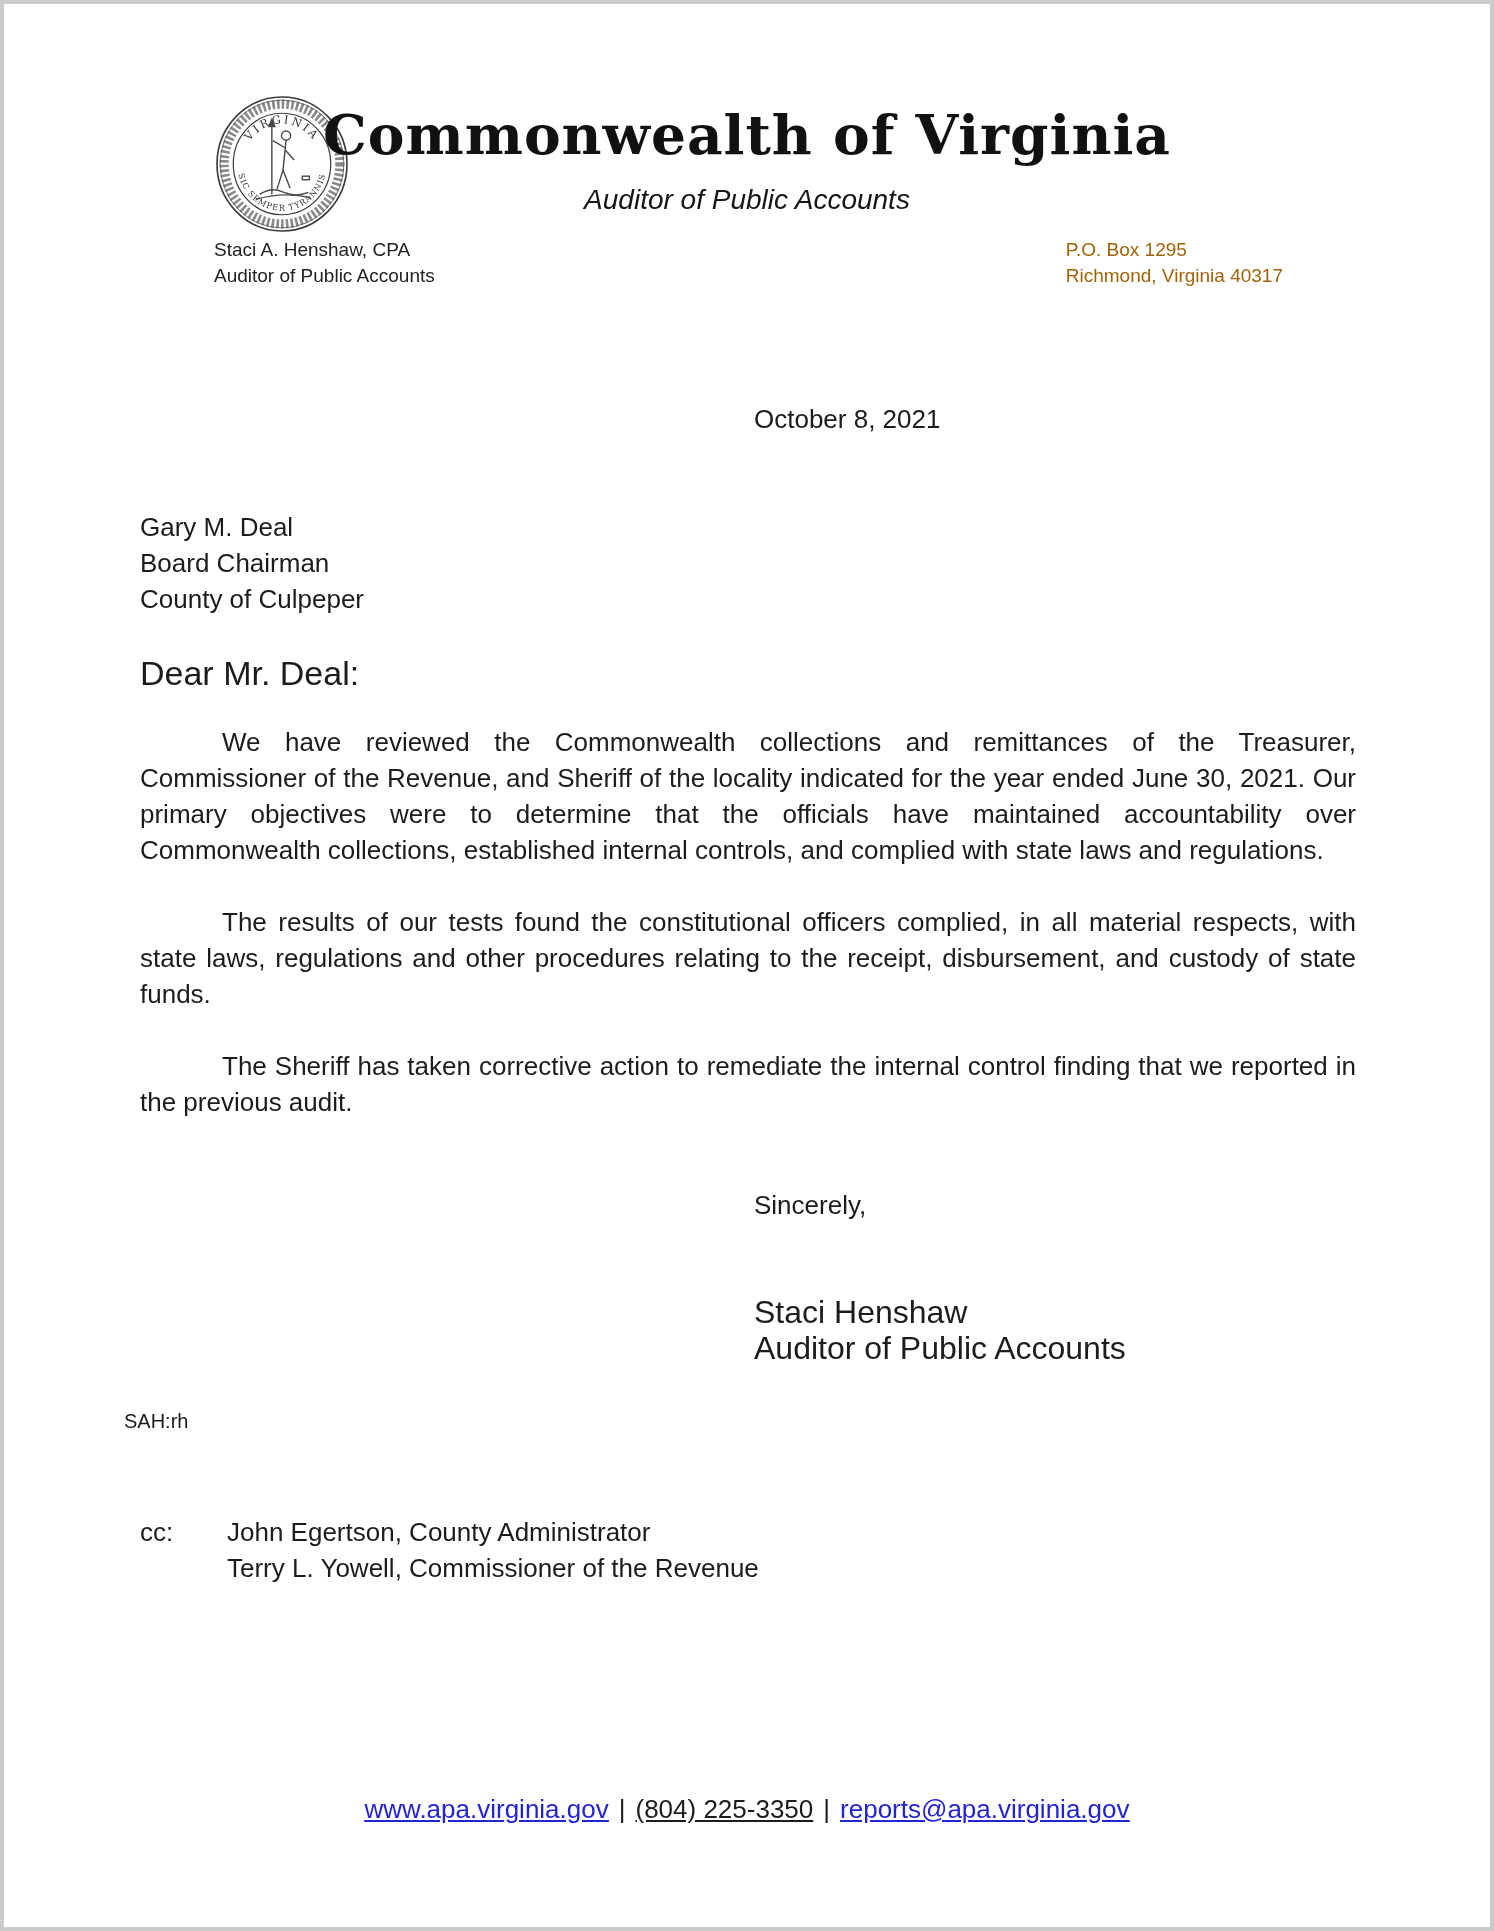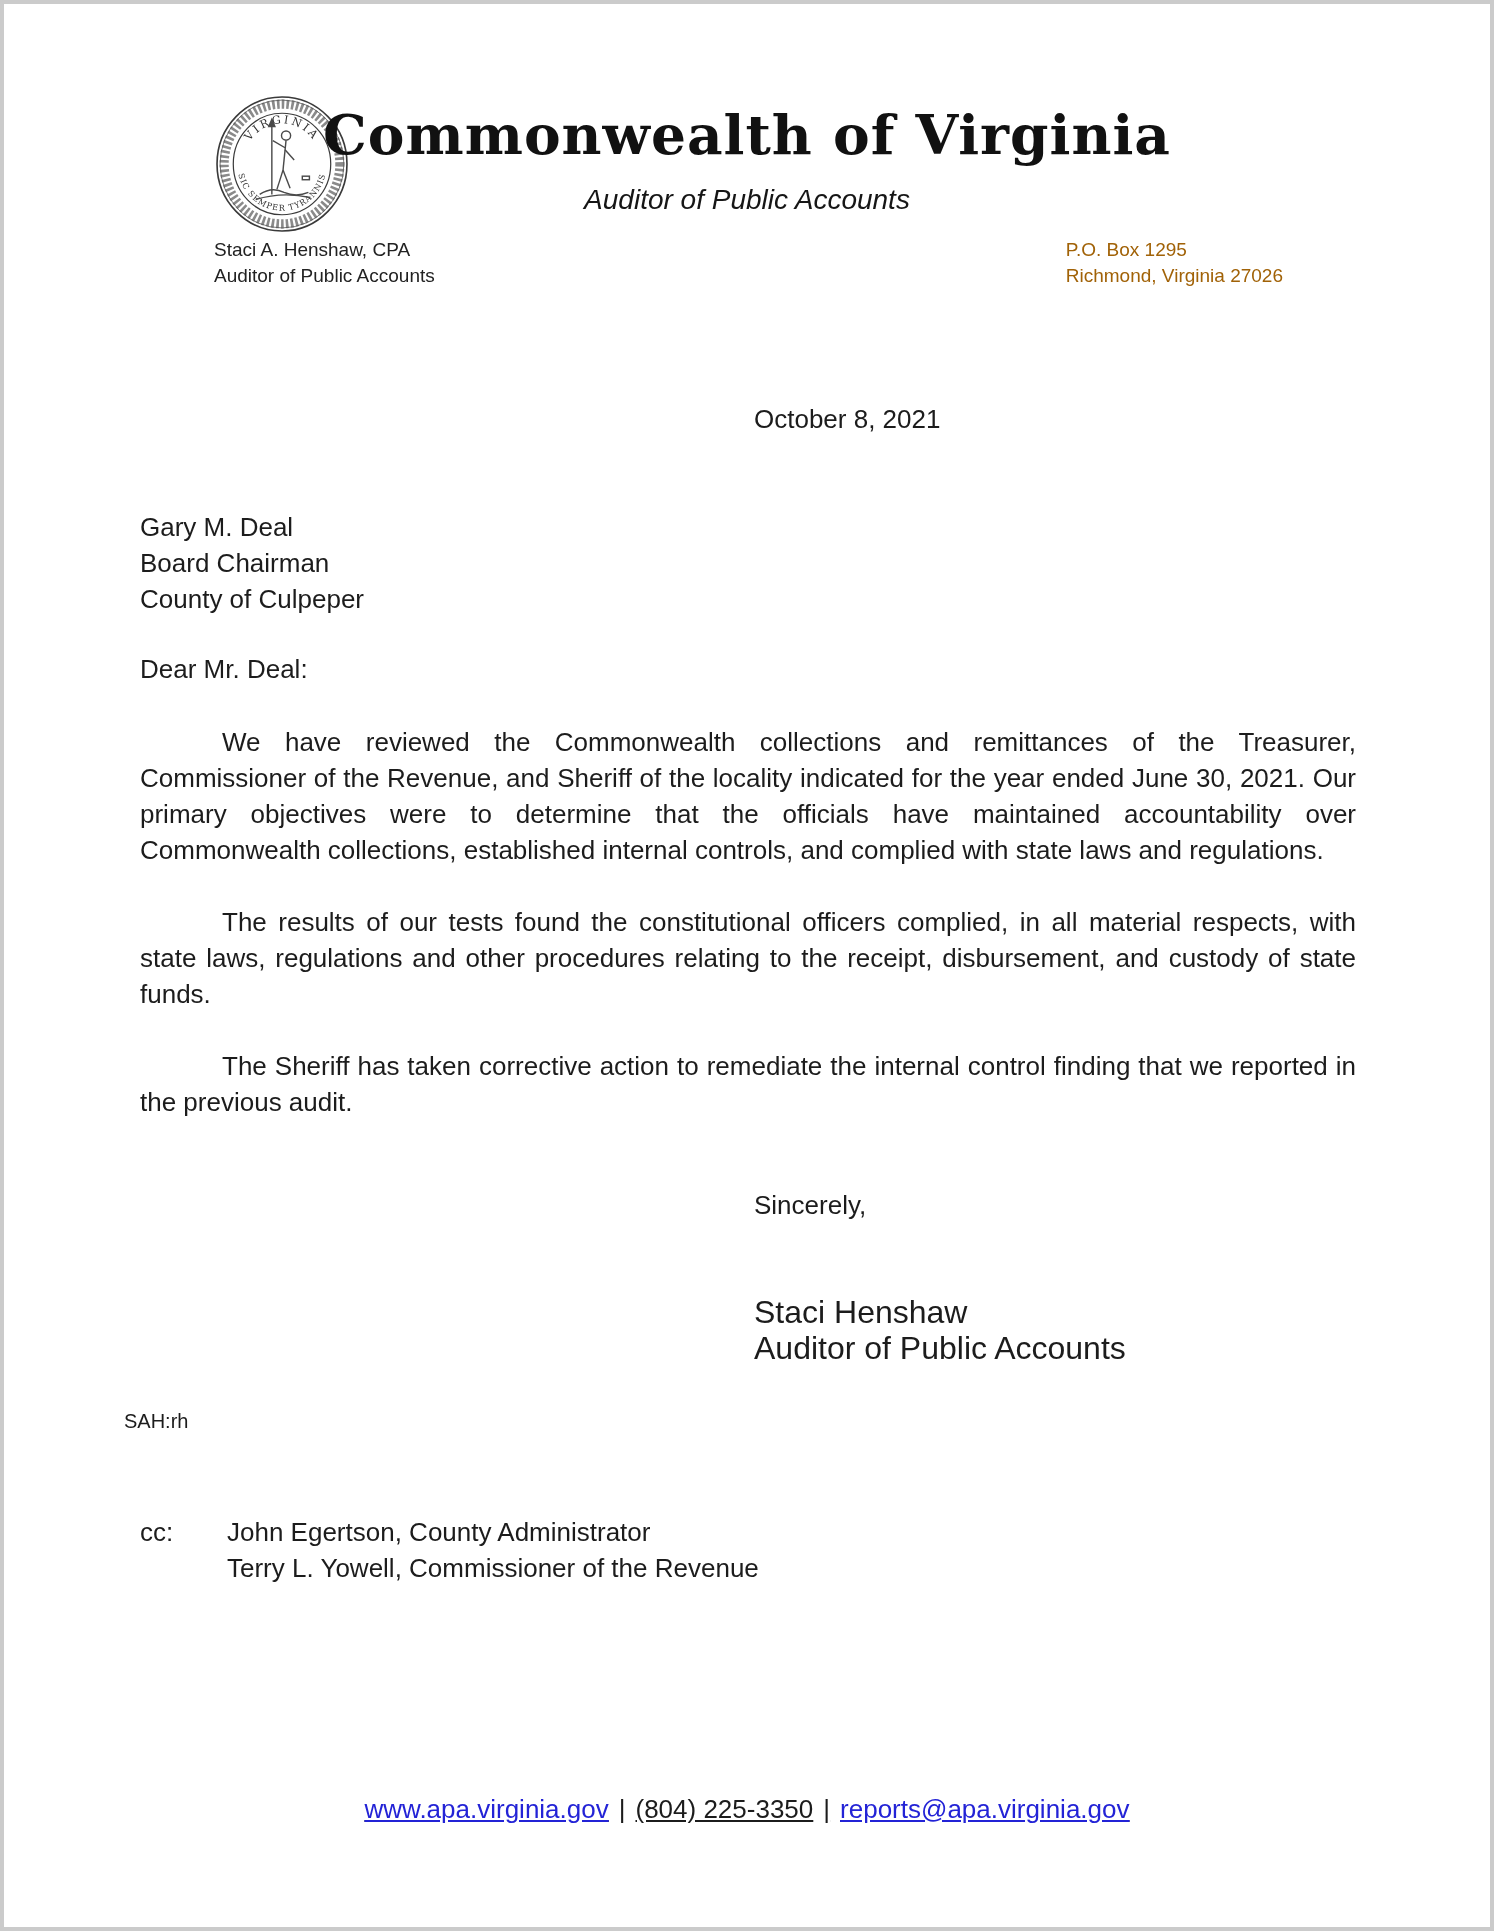--- a/index.html
+++ b/index.html
@@ -72,21 +72,21 @@
     position: absolute;
     left: 136px;
     top: 505px;
     font-size: 26px;
     line-height: 36px;
   }
   .salutation {
     position: absolute;
     left: 136px;
     top: 650px;
-    font-size: 26px;
+    font-size: 34px;
   }
   .body-block {
     position: absolute;
     left: 136px;
     top: 720px;
     width: 1228px;
     font-size: 26px;
     line-height: 36px;
   }
   .para {
@@ -180,21 +180,21 @@
   <div class="lh-title">Commonwealth of Virginia</div>
   <div class="lh-subtitle">Auditor of Public Accounts</div>
 
   <div class="lh-left">
     <div>Staci A. Henshaw, CPA</div>
     <div>Auditor of Public Accounts</div>
   </div>
 
   <div class="lh-right">
     <div>P.O. Box 1295</div>
-    <div>Richmond, Virginia 27026</div>
+    <div>Richmond, Virginia 40317</div>
   </div>
 
   <div class="date">October 8, 2021</div>
 
   <div class="recipient">
     <div>Gary M. Deal</div>
     <div>Board Chairman</div>
     <div>County of Culpeper</div>
   </div>
 

